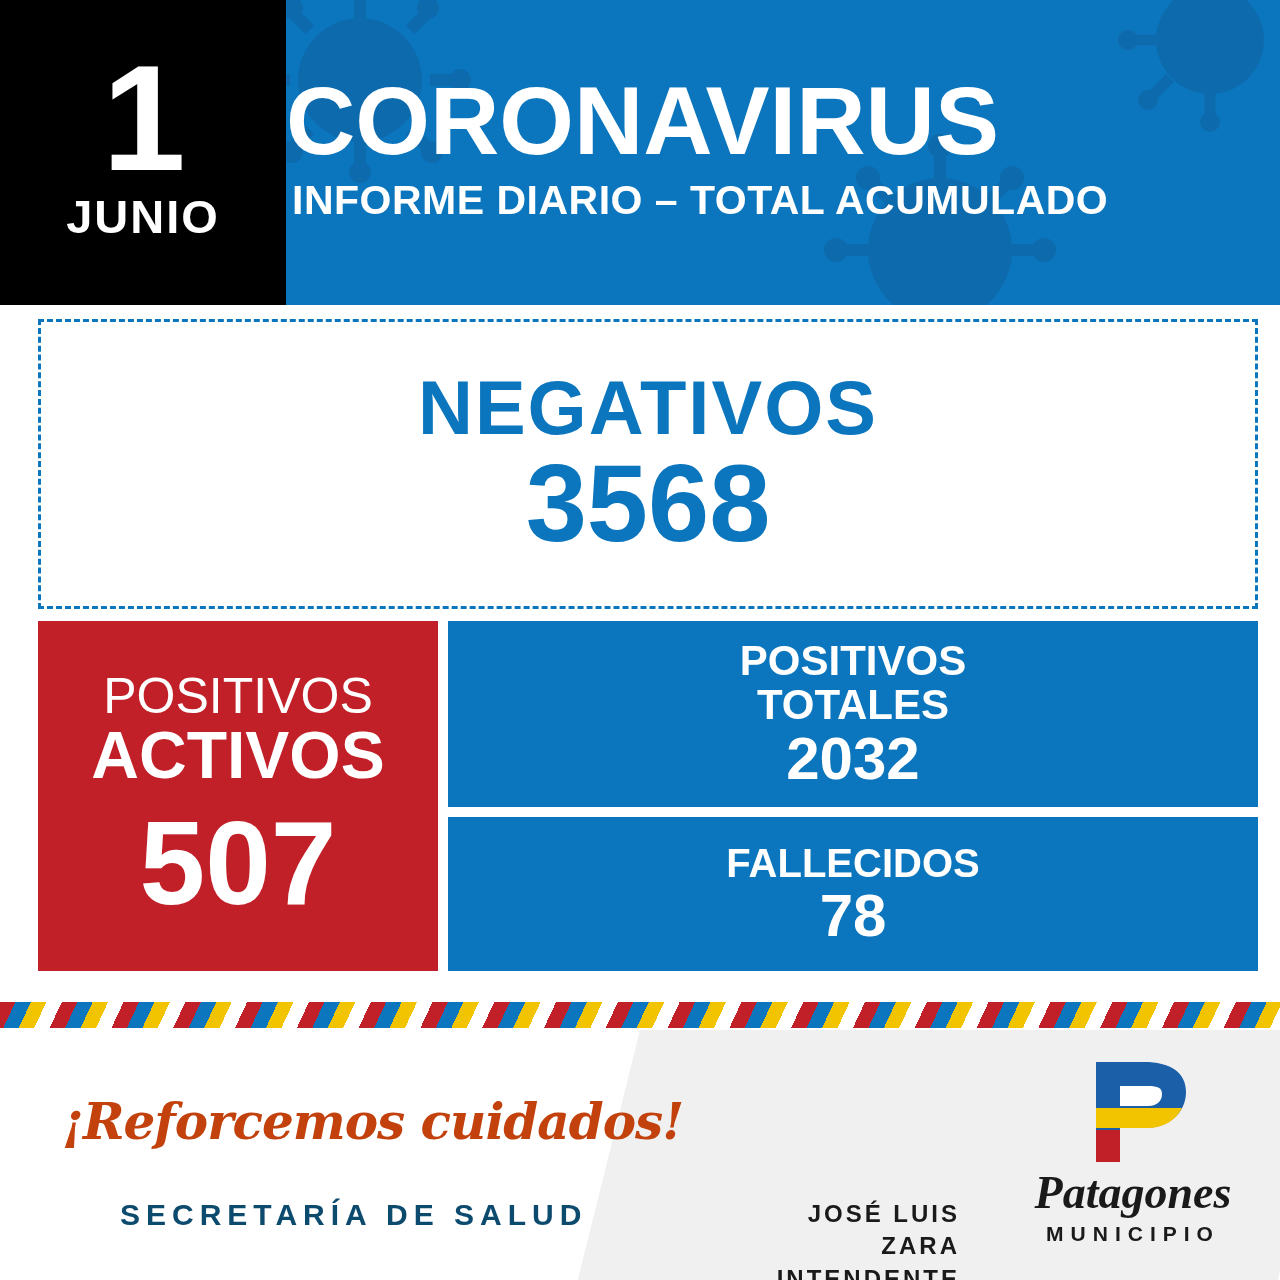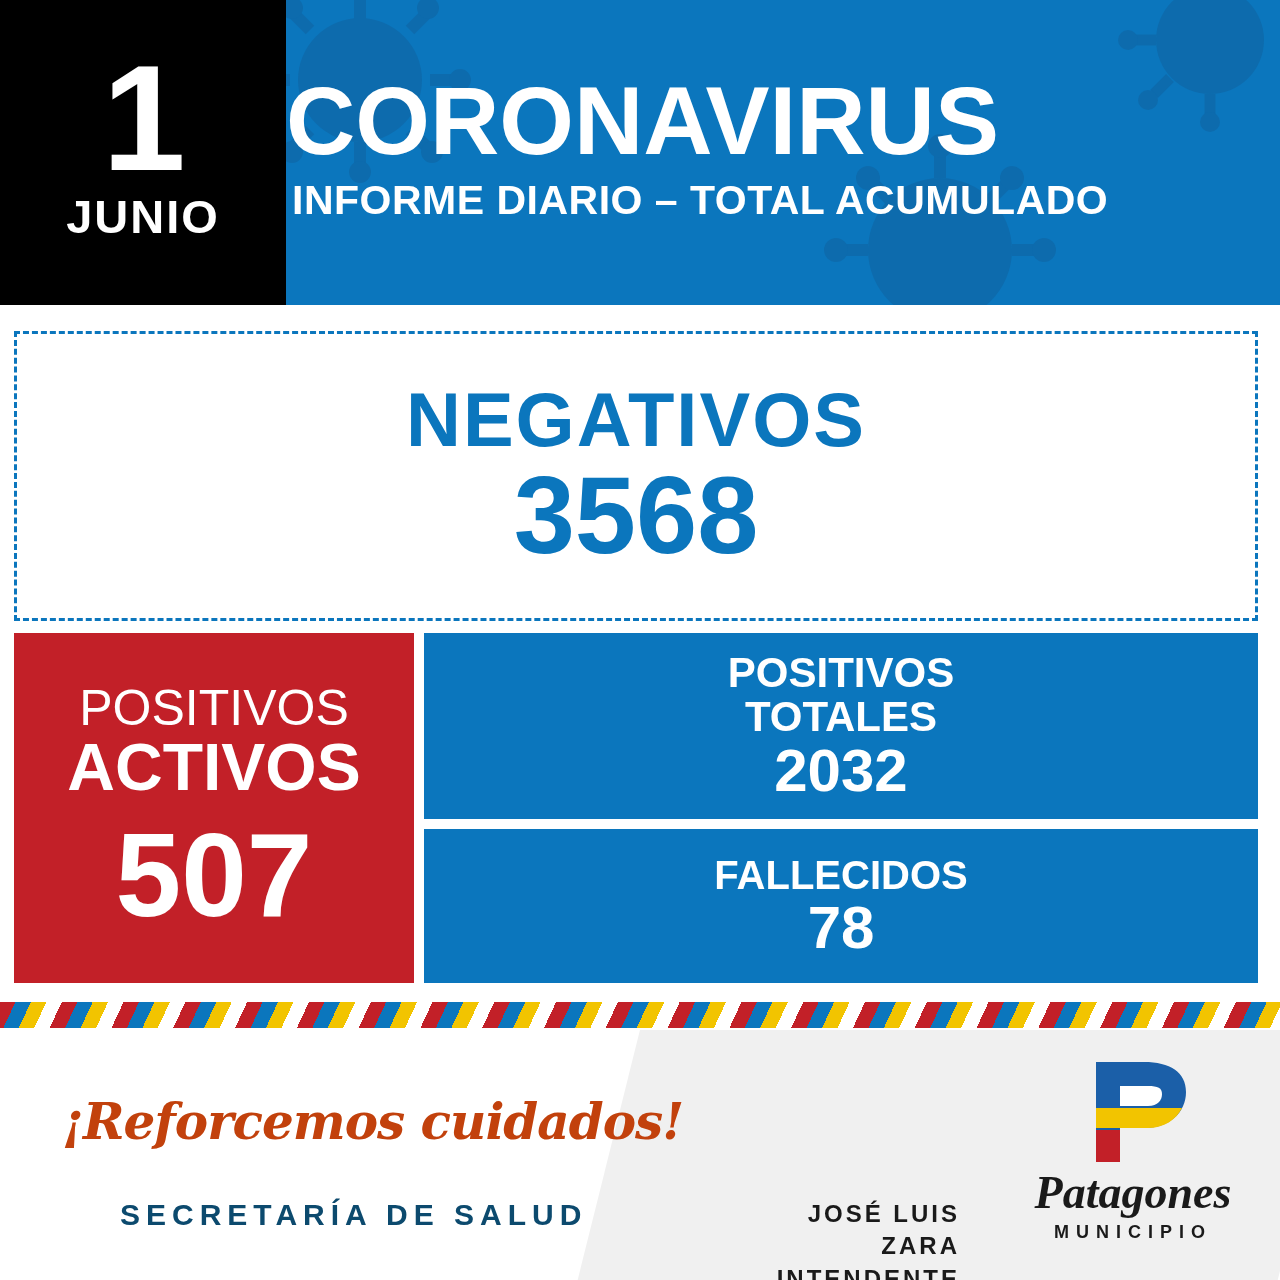--- a/index.html
+++ b/index.html
@@ -83,23 +83,22 @@
     font-weight: bold;
     letter-spacing: 0.5px;
     margin-top: 8px;
     white-space: nowrap;
     margin-left: 6px;
   }
 
   
   .content {
     flex: 1;
-    padding: 14px 22px 0 14px;
+    padding: 14px 22px 0 38px;
     box-sizing: border-box;
-    margin-top: 12px;
   }
   .negativos-box {
     border: 3px dashed #0b76bd;
     height: 290px;
     display: flex;
     flex-direction: column;
     align-items: center;
     justify-content: center;
     color: #0b76bd;
     box-sizing: border-box;
@@ -288,21 +287,21 @@
   .logo-name {
     font-family: Liberation Serif, serif;
     font-style: italic;
     font-weight: bold;
     font-size: 46px;
     color: #1a1a1a;
     line-height: 1;
     margin-top: 4px;
   }
   .logo-sub {
-    font-size: 18px;
+    font-size: 21px;
     font-weight: bold;
     letter-spacing: 7px;
     color: #1a1a1a;
     margin-top: 6px;
   }
 </style>
 </head>
 <body>
 
 <div class="poster">

